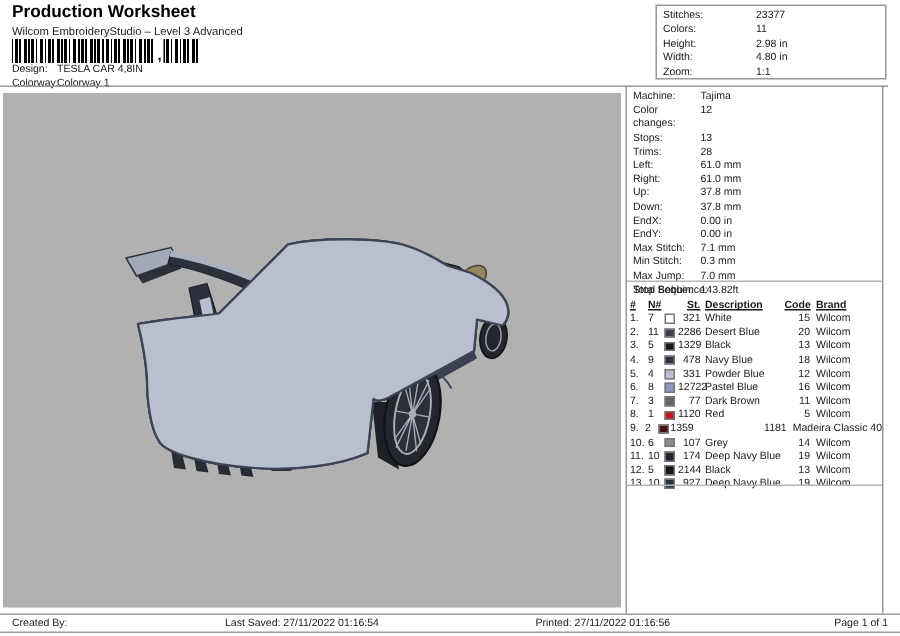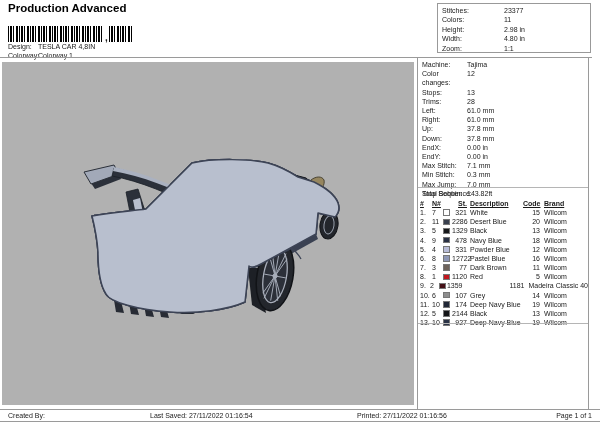--- a/index.html
+++ b/index.html
@@ -51,21 +51,22 @@
   .f-created{left:8px;}
   .f-saved{left:150px;}
   .f-printed{left:357px;}
   .f-page{right:8px;}
 </style>
 </head>
 <body>
 
 <div class="page">
 
-  <div class="abs hdr-title">Production Advanced</div>
+  <div class="abs hdr-title">Production Worksheet</div>
+  <div class="abs hdr-sub">Wilcom EmbroideryStudio – Level 3 Advanced</div>
   <div class="abs barcode">
     <div class="bc-seg bc-1"></div>
     <div class="bc-comma">,</div>
     <div class="bc-seg bc-2"></div>
   </div>
   <div class="abs kv-row" style="top:43px;">
     <span class="k">Design:</span>
     <span class="v">TESLA CAR 4,8IN</span>
   </div>
   <div class="abs kv-row" style="top:52px;">

